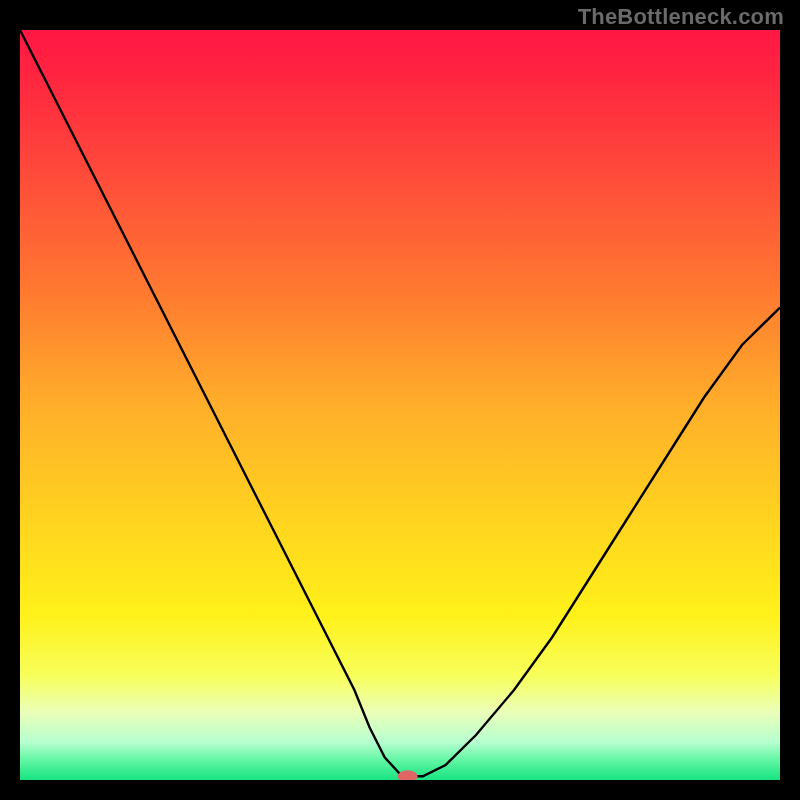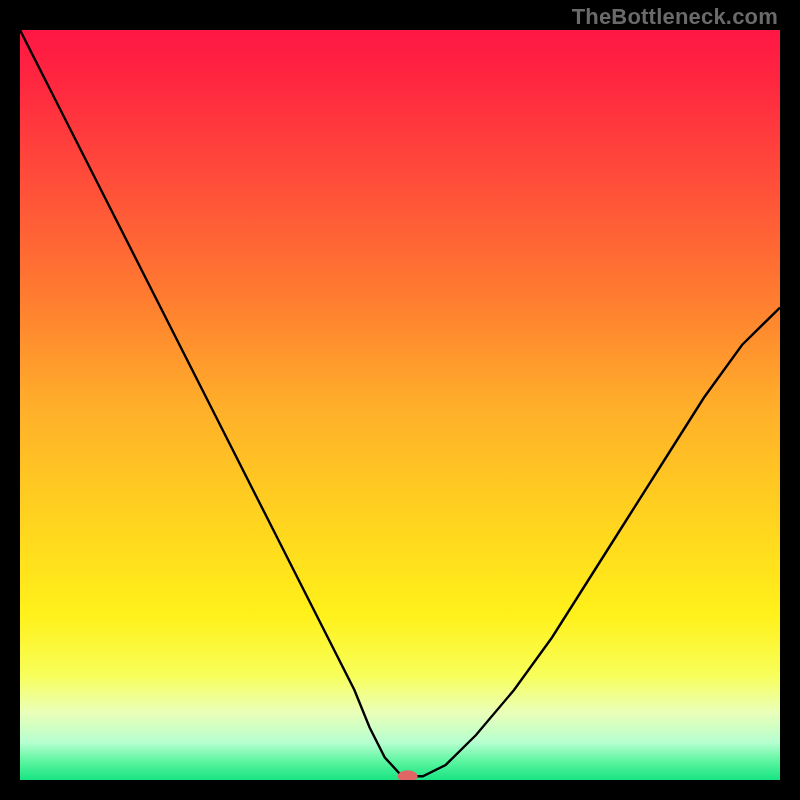--- a/index.html
+++ b/index.html
@@ -13,21 +13,21 @@
   }
   .frame {
     position: relative;
     width: 800px;
     height: 800px;
     background: #000;
   }
   .watermark {
     position: absolute;
     top: 4px;
-    right: 22px;
+    right: 16px;
     color: #6a6a6a;
     font-size: 22px;
     font-weight: 600;
     letter-spacing: 0.2px;
     z-index: 10;
     user-select: none;
   }
   .plot {
     position: absolute;
     left: 20px;

